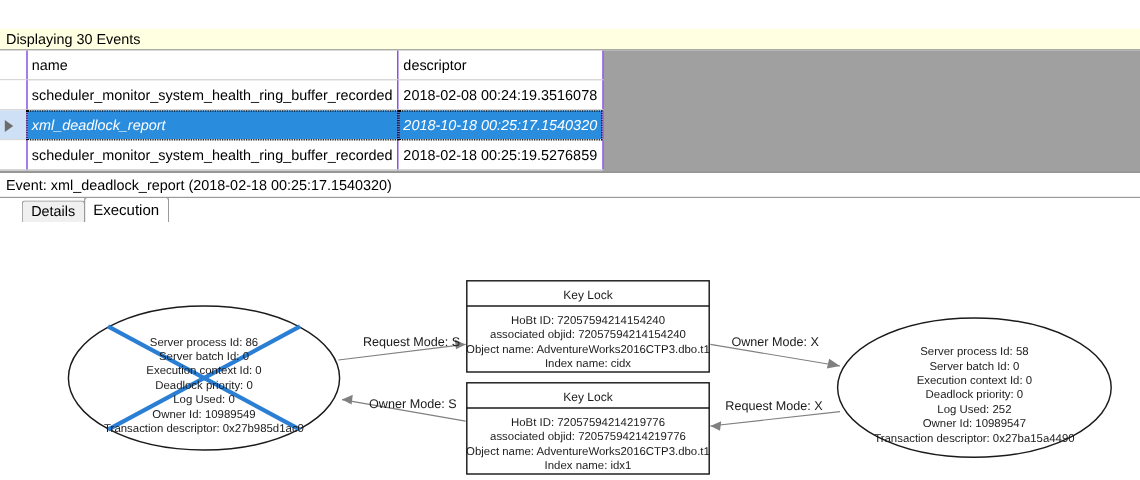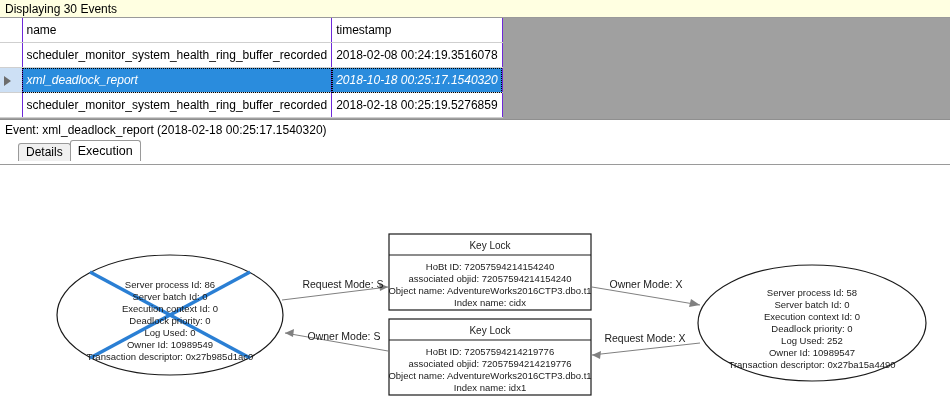--- a/index.html
+++ b/index.html
@@ -20,20 +20,21 @@
   
   .banner {
     height: 18px;
     background: #FFFFE1;
     border-bottom: 1px solid #9a9a9a;
     display: flex;
     align-items: center;
     padding-left: 5px;
     font-size: 12px;
     box-sizing: border-box;
+    margin-top: 24px;
   }
 
   
   .grid-wrap {
     height: 102px;
     background: #a0a0a0;
     position: relative;
     box-sizing: border-box;
     border-bottom: 1px solid #8f8f8f;
     overflow: hidden;
@@ -168,21 +169,21 @@
   <table class="events">
     <colgroup>
         <col class="sel">
         <col class="name">
         <col class="ts">
       </colgroup>
     <thead>
       <tr>
         <th></th>
         <th>name</th>
-        <th>timestamp</th>
+        <th>descriptor</th>
       </tr>
     </thead>
     <tbody>
       <tr>
         <td class="sel-cell"></td>
         <td class="data-cell">scheduler_monitor_system_health_ring_buffer_recorded</td>
         <td class="data-cell">2018-02-08 00:24:19.3516078</td>
       </tr>
       <tr class="selected">
         <td class="sel-cell">

